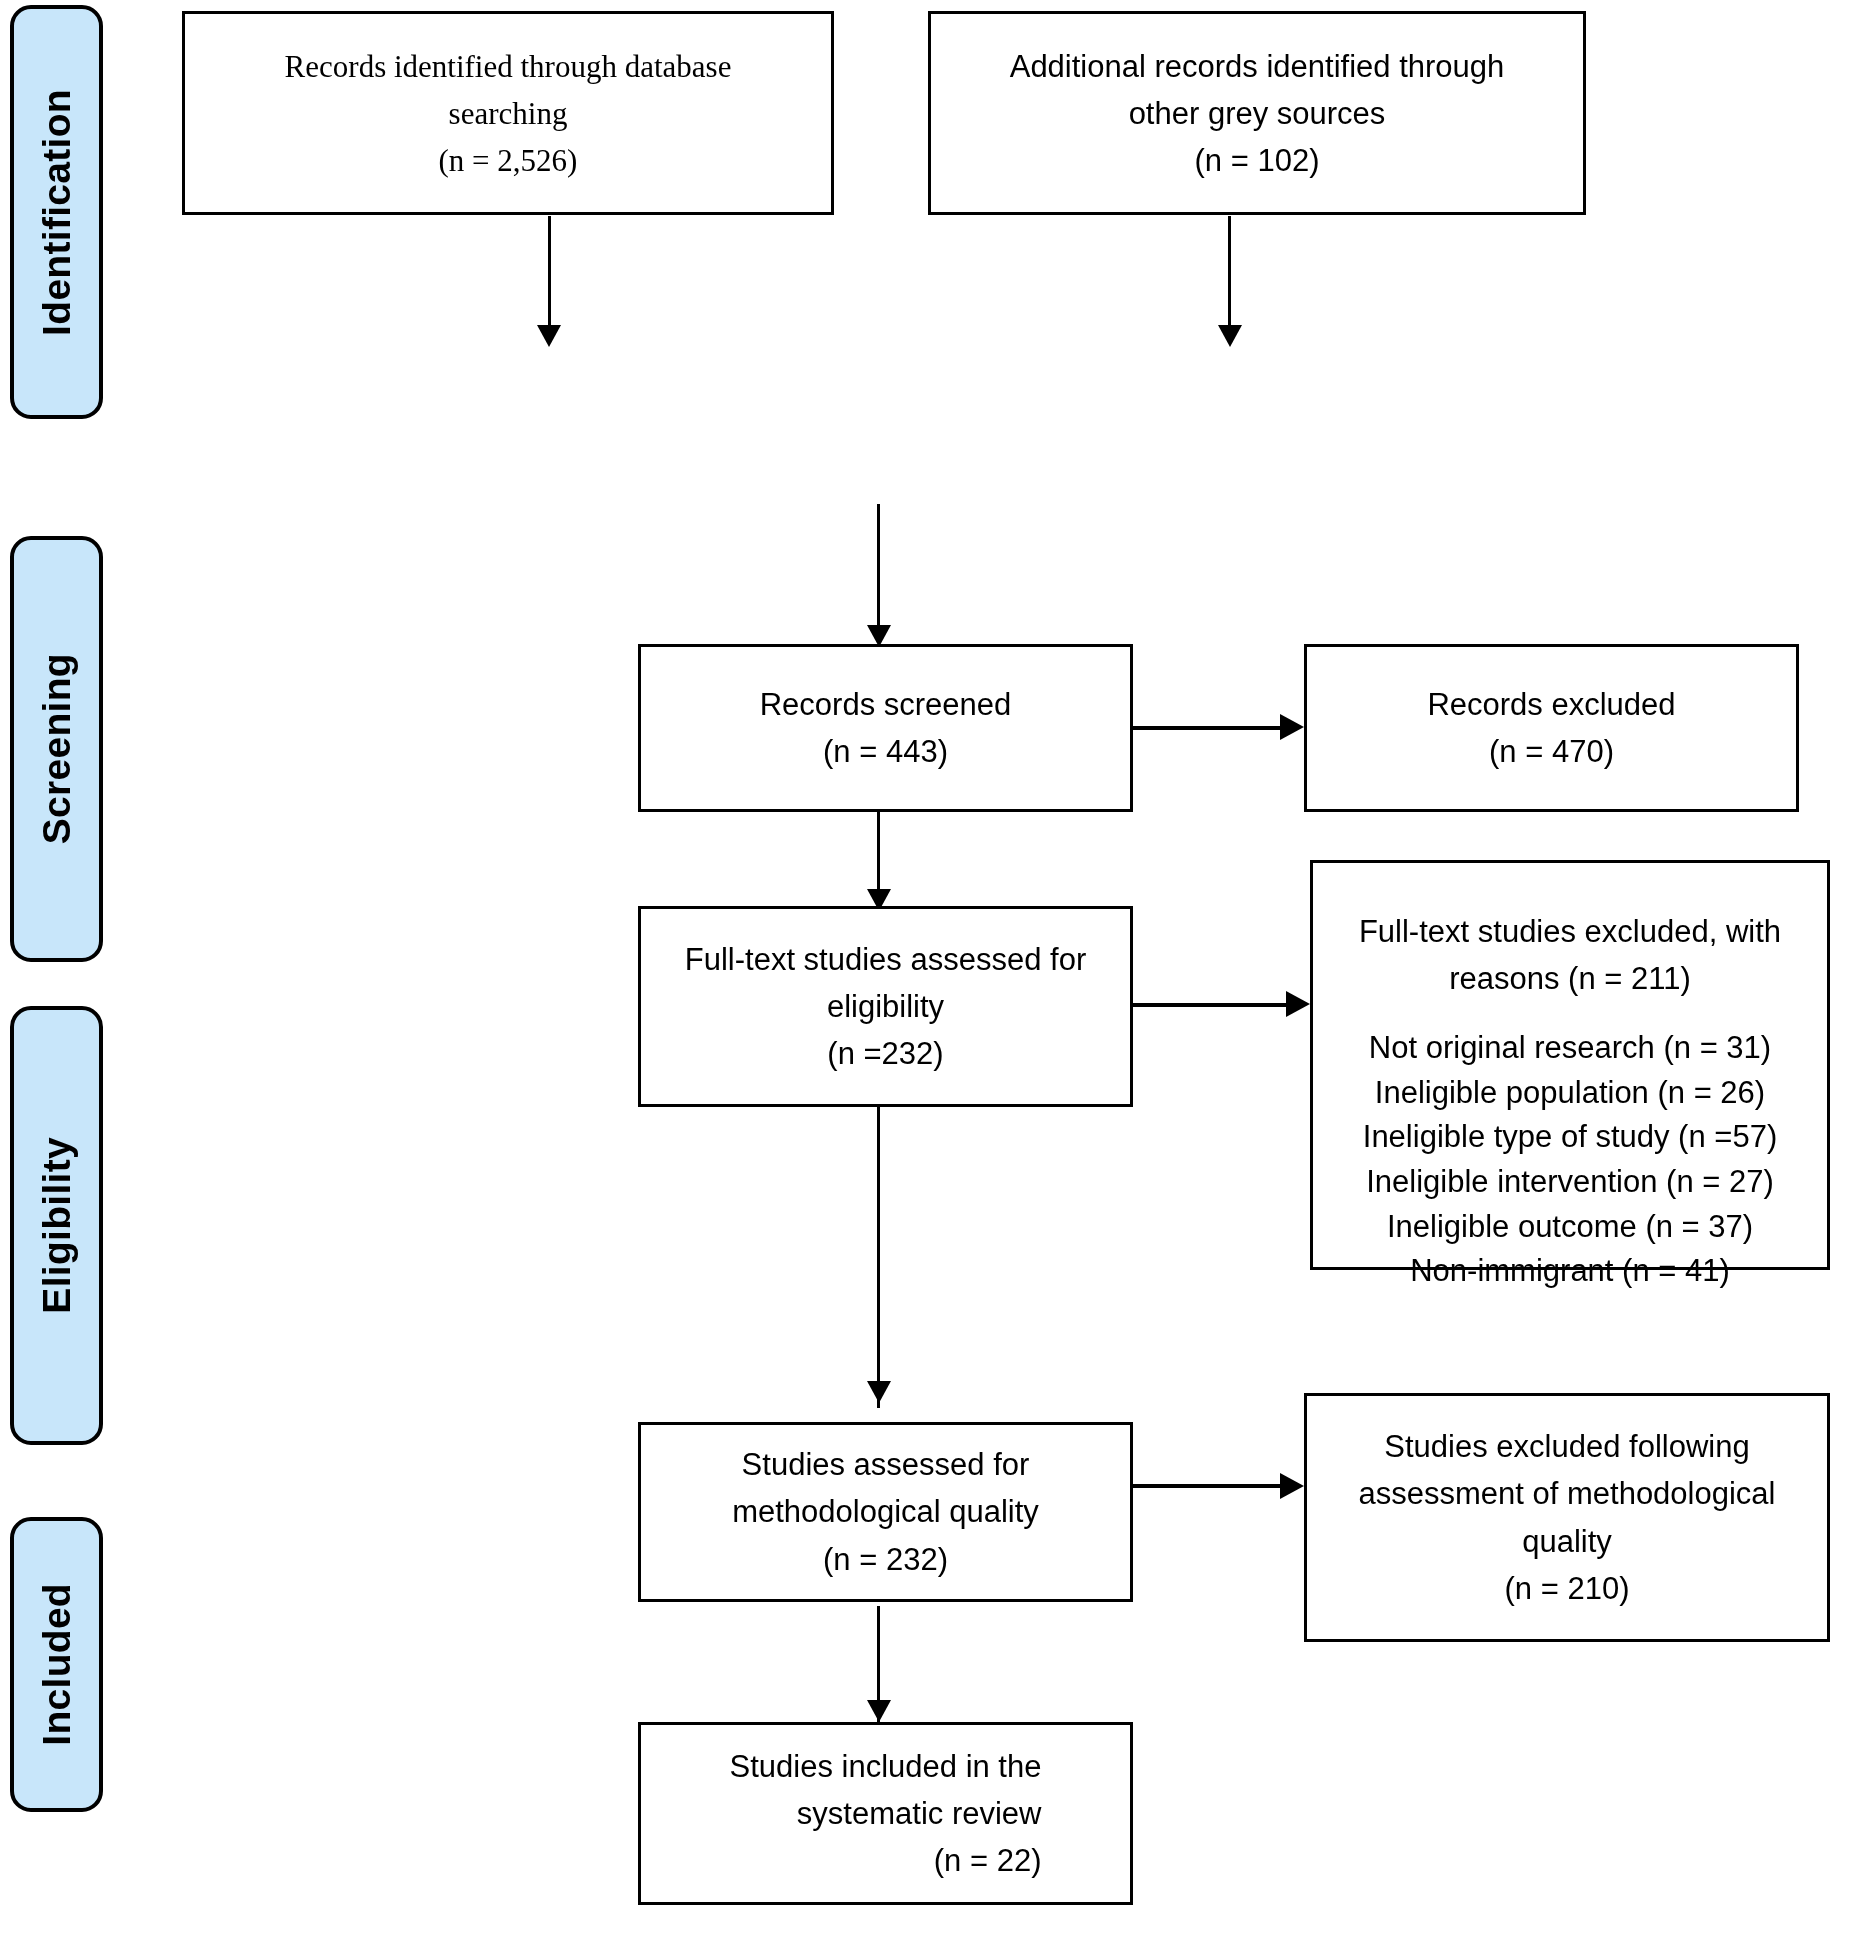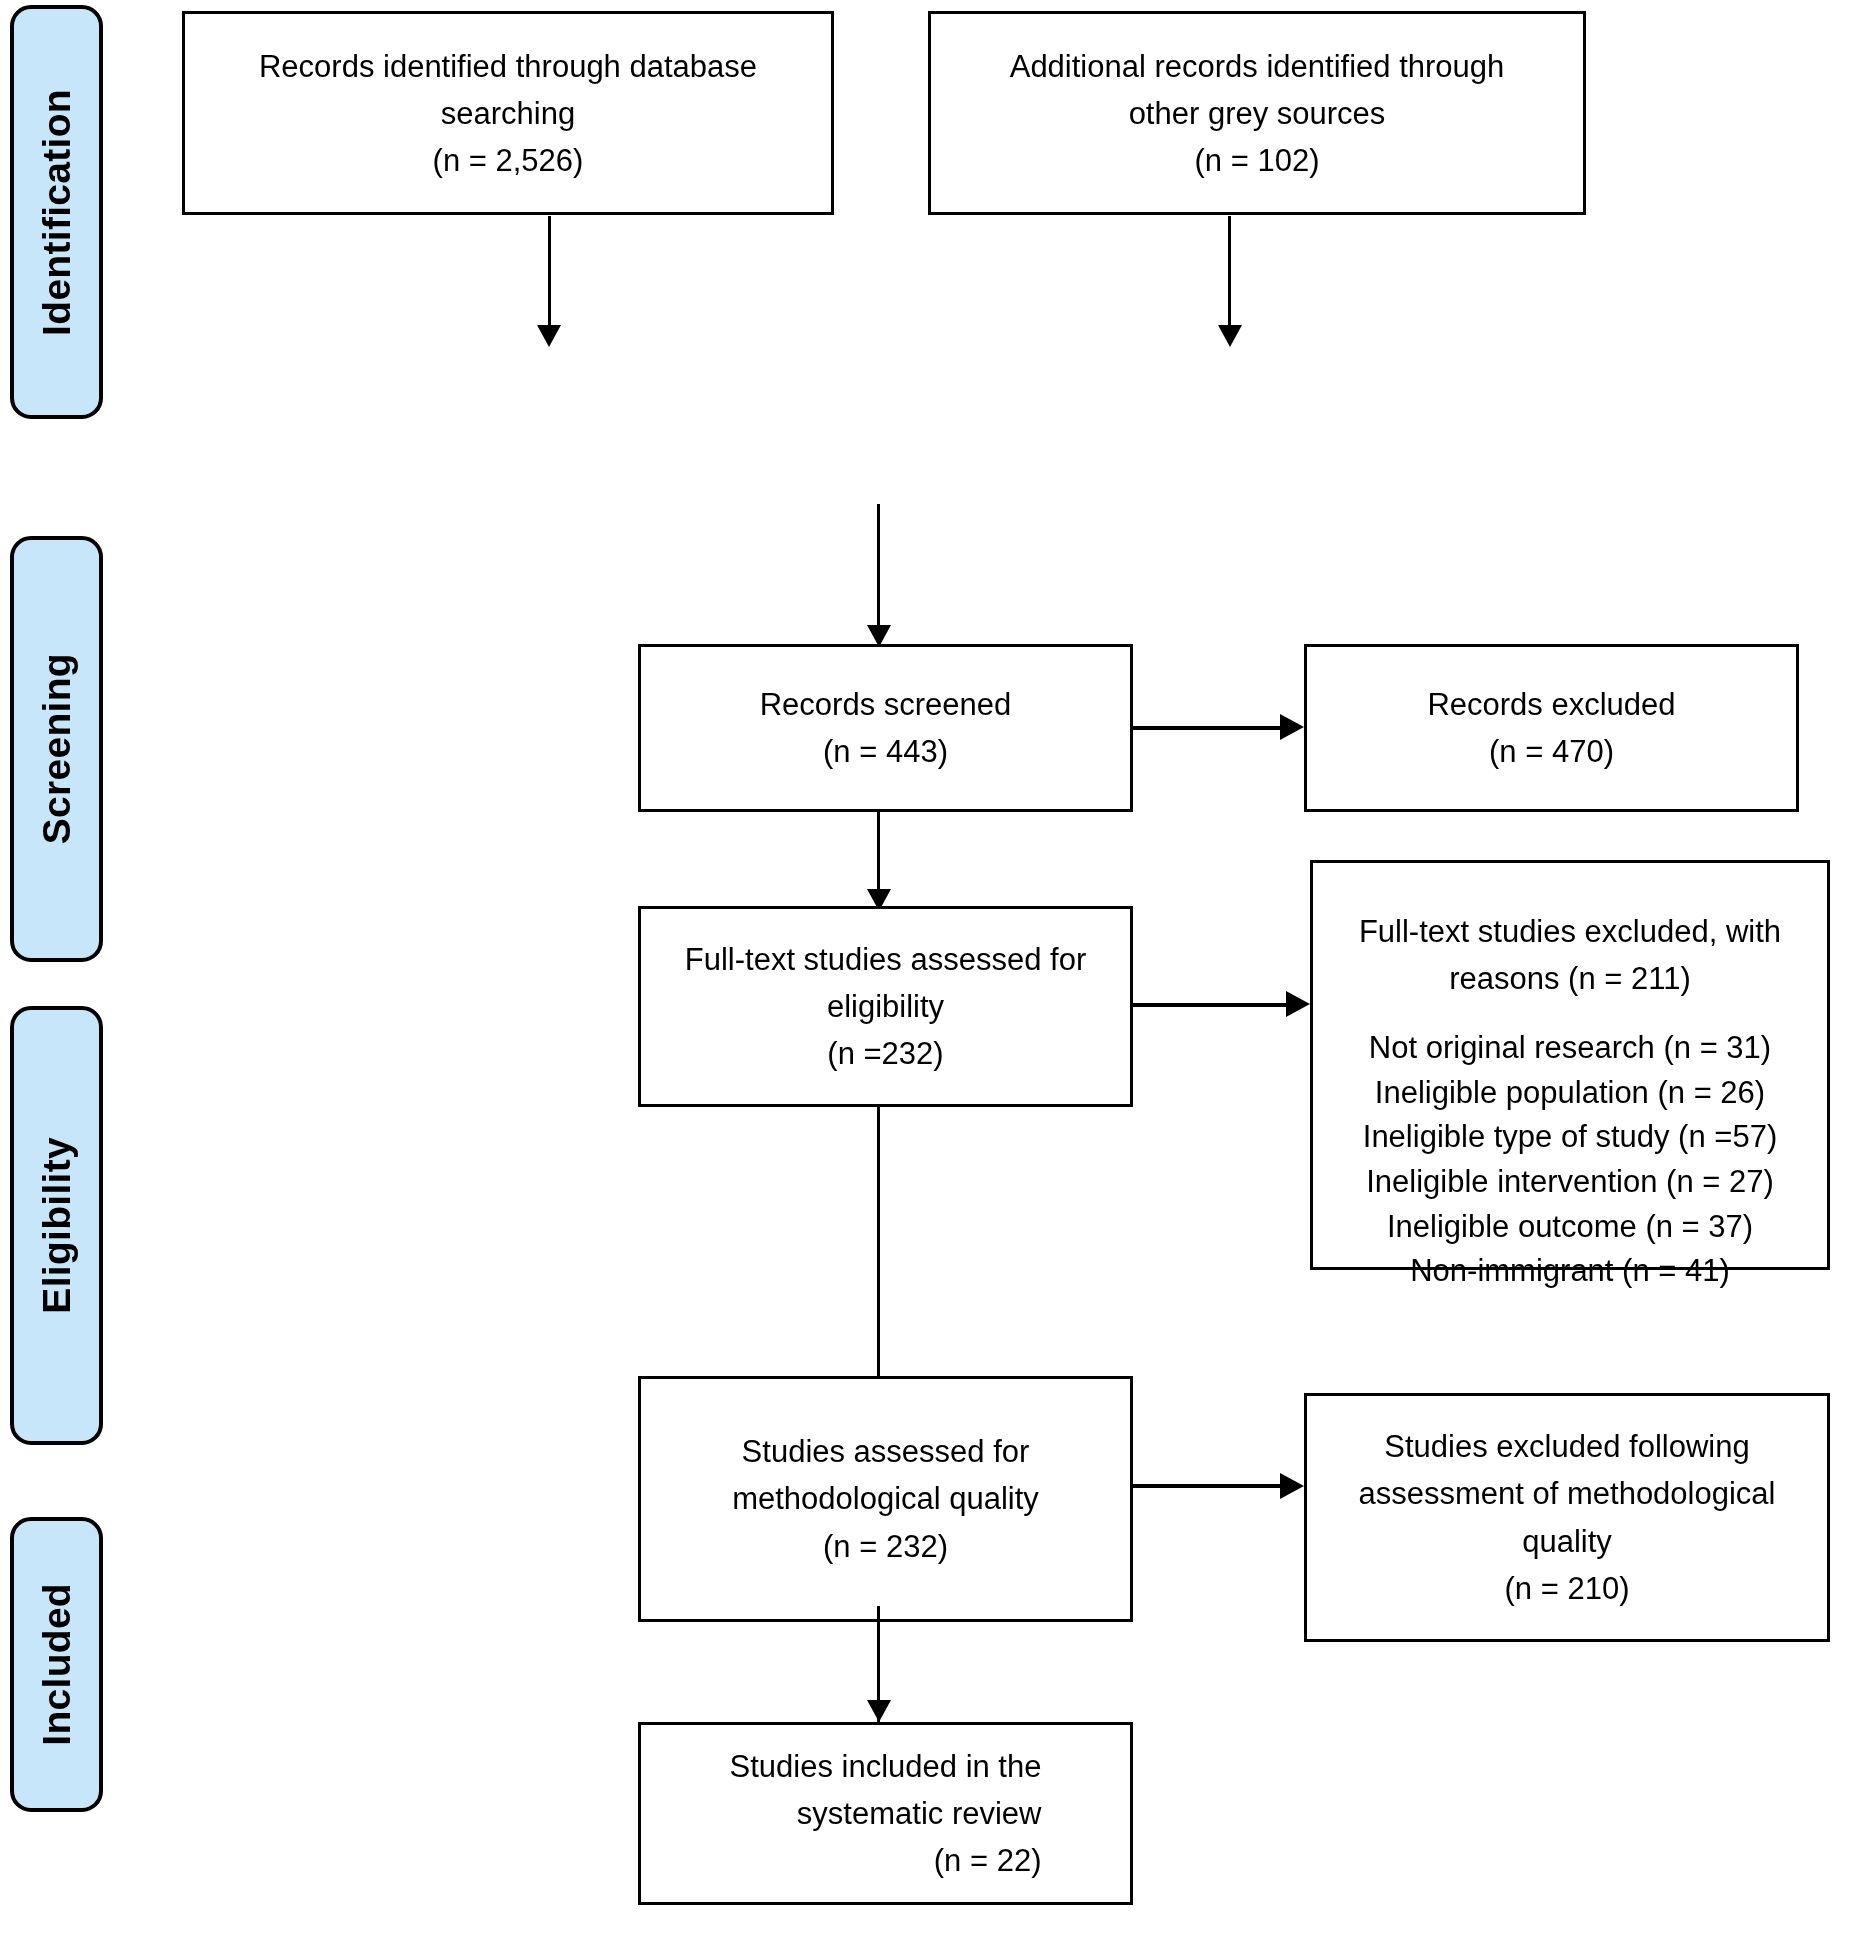--- a/index.html
+++ b/index.html
@@ -126,21 +126,21 @@
   </div>
 
   <div class="stage-label" style="left:10px; top:1006px; width:93px; height:439px;">
     <span class="stage-text">Eligibility</span>
   </div>
 
   <div class="stage-label" style="left:10px; top:1517px; width:93px; height:295px;">
     <span class="stage-text">Included</span>
   </div>
 
-  <div class="flow-box" style="left:182px; top:11.3px; width:652px; height:204px;">
+  <div class="flow-box" style="left:182px; top:11.3px; width:652px; height:204px;font-family:Liberation Serif, serif;">
     <span class="box-text">Records identified through database
 searching
 (n = 2,526)</span>
   </div>
 
   <div class="flow-box" style="left:928px; top:11.3px; width:658px; height:204px;align-items:center;">
     <span class="box-text">Additional records identified through
 other grey sources
 (n = 102)</span>
   </div>
@@ -189,21 +189,21 @@
       <div>Ineligible type of study (n =57)</div>
       <div>Ineligible intervention (n = 27)</div>
       <div>Ineligible outcome (n = 37)</div>
       <div>Non-immigrant (n = 41)</div>
     </div>
   </div>
 
   <div class="v-line" style="left:877px; top:1107px; height:301px;"></div>
   <div class="arrow-down" style="left:867px; top:1381px;"></div>
 
-  <div class="flow-box" style="left:638px; top:1376px; width:495px; height:246px;text-align:center;">
+  <div class="flow-box" style="left:638px; top:1422px; width:495px; height:180px;text-align:center;">
     <span class="box-text">Studies assessed for
 methodological quality
 (n = 232)</span>
   </div>
 
   <div class="h-line" style="left:1133px; top:1484px; width:150px;"></div>
   <div class="arrow-right" style="left:1280px; top:1473px;"></div>
 
   <div class="flow-box" style="left:1304px; top:1393px; width:526px; height:249px;">
     <span class="box-text">Studies excluded following

